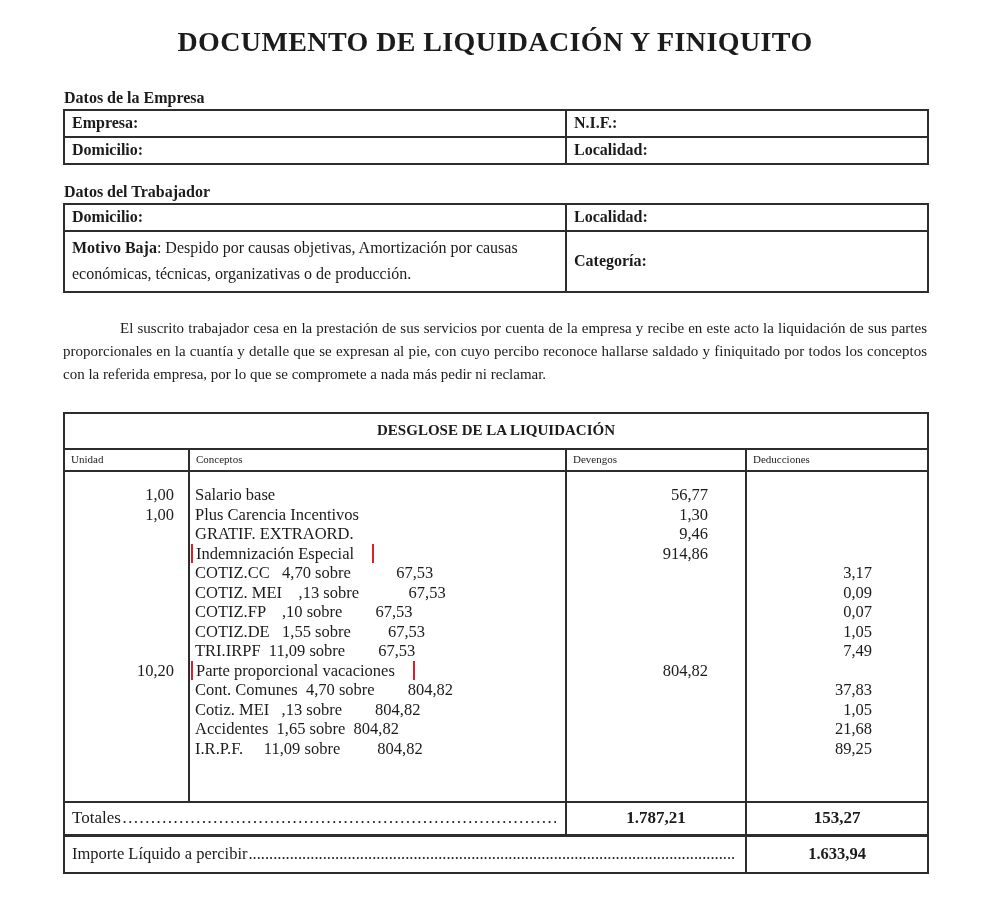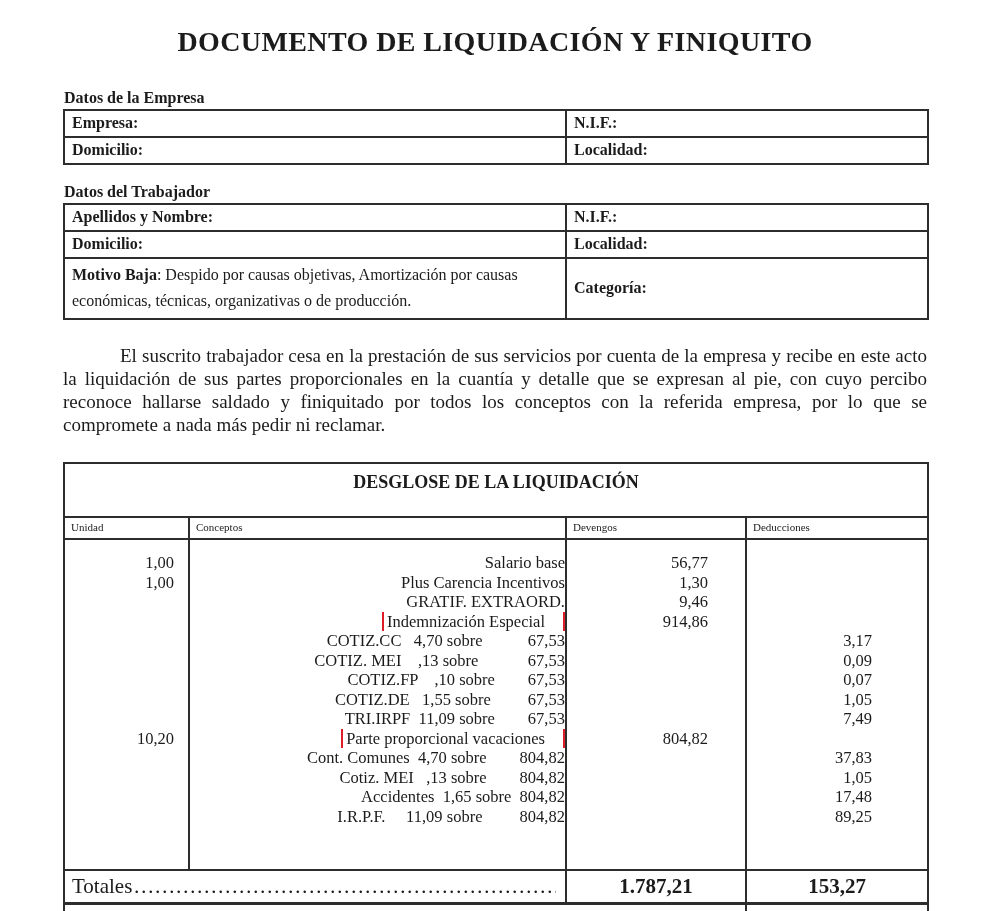--- a/index.html
+++ b/index.html
@@ -29,55 +29,54 @@
     padding: 3px 7px 4px 7px;
     font-size: 16px; vertical-align: middle; height: 26px;
   }
   col.c-left  { width: 502px; }
   col.c-right { width: 362px; }
   .lbl { font-weight: bold; }
   .rest { font-weight: normal; }
   td.motivo { font-size: 15.5px; line-height: 26px; padding-top: 4px; padding-bottom: 5px; }
 
   .intro {
-    font-size: 19px; line-height: 23px; text-align: justify;
+    font-size: 15px; line-height: 23px; text-align: justify;
     text-indent: 57px; margin: 24px 0 26px 0;
   }
 
   table.dz { width: 100%; border-collapse: collapse; table-layout: fixed; }
   col.dz-u { width: 125px; }
   col.dz-c { width: 377px; }
   col.dz-d { width: 180px; }
   col.dz-x { width: 182px; }
   .dz td { border: 2px solid #2d2d2d; }
 
-  .dz-title td { text-align: center; font-weight: bold; font-size: 18px; padding: 8px 0 23px 0; }
+  .dz-title td { text-align: center; font-weight: bold; font-size: 15px; padding: 8px 0 9px 0; }
   .dz-head td  { font-size: 11px; padding: 3px 6px 5px 6px; }
 
   .dz-body td {
     border-top: none; border-bottom: none;
     font-size: 16.5px; line-height: 19.5px; padding: 0;
     vertical-align: top;
-    text-align: right;
   }
   .dz-body.first td { padding-top: 13px; }
   .dz-body td.cu { text-align: right; padding-right: 14px; }
   .dz-body td.cc { padding-left: 5px; white-space: pre; overflow: hidden; }
   .dz-body td.cd { text-align: right; padding-right: 37px; }
   .dz-body td.cx { text-align: right; padding-right: 55px; }
   .dz-fill td { border-top: none; border-bottom: none; height: 44px; }
 
   .redbox {
     display: inline;
     border: 2px solid #dd1d28;
     padding: 0 18px 1px 3px;
     margin-left: -4px;
   }
 
-  .dz-total td { border-bottom-width: 3px; font-size: 21px; height: 33px; vertical-align: middle; }
+  .dz-total td { border-bottom-width: 3px; font-size: 17px; height: 33px; vertical-align: middle; }
   .dz-net td   { font-size: 16.5px; height: 38px; vertical-align: middle; }
   .leader-row { display: flex; align-items: baseline; padding: 0 8px 0 6px; }
   .leader { flex: 1; overflow: hidden; white-space: nowrap; margin-left: 1px; }
   td.val { font-weight: bold; text-align: center; }
 </style>
 </head>
 <body>
 
 <div class="page">
 
@@ -101,24 +100,20 @@
   </tbody>
     </table>
 
   <div class="sec-heading">Datos del Trabajador</div>
   <table class="info">
     <colgroup>
         <col class="c-left">
         <col class="c-right">
       </colgroup>
     <tbody>
-        <tr>
-      <td><span class="lbl">Apellidos y Nombre:</span></td>
-      <td><span class="lbl">N.I.F.:</span></td>
-    </tr>
     <tr>
       <td><span class="lbl">Domicilio:</span></td>
       <td><span class="lbl">Localidad:</span></td>
     </tr>
     <tr>
       <td class="motivo"><span class="lbl">Motivo Baja</span><span class="rest">: Despido por causas objetivas, Amortización por causas económicas, técnicas, organizativas o de producción.</span></td>
       <td><span class="lbl">Categoría:</span></td>
     </tr>
   </tbody>
     </table>
@@ -214,21 +209,21 @@
     <tr class="dz-body">
       <td class="cu"></td>
       <td class="cc">Cotiz. MEI   ,13 sobre        804,82</td>
       <td class="cd"></td>
       <td class="cx">1,05</td>
     </tr>
     <tr class="dz-body">
       <td class="cu"></td>
       <td class="cc">Accidentes  1,65 sobre  804,82</td>
       <td class="cd"></td>
-      <td class="cx">17,48</td>
+      <td class="cx">21,68</td>
     </tr>
     <tr class="dz-body">
       <td class="cu"></td>
       <td class="cc">I.R.P.F.     11,09 sobre         804,82</td>
       <td class="cd"></td>
       <td class="cx">89,25</td>
     </tr>
 
     <tr class="dz-fill">
       <td></td>

